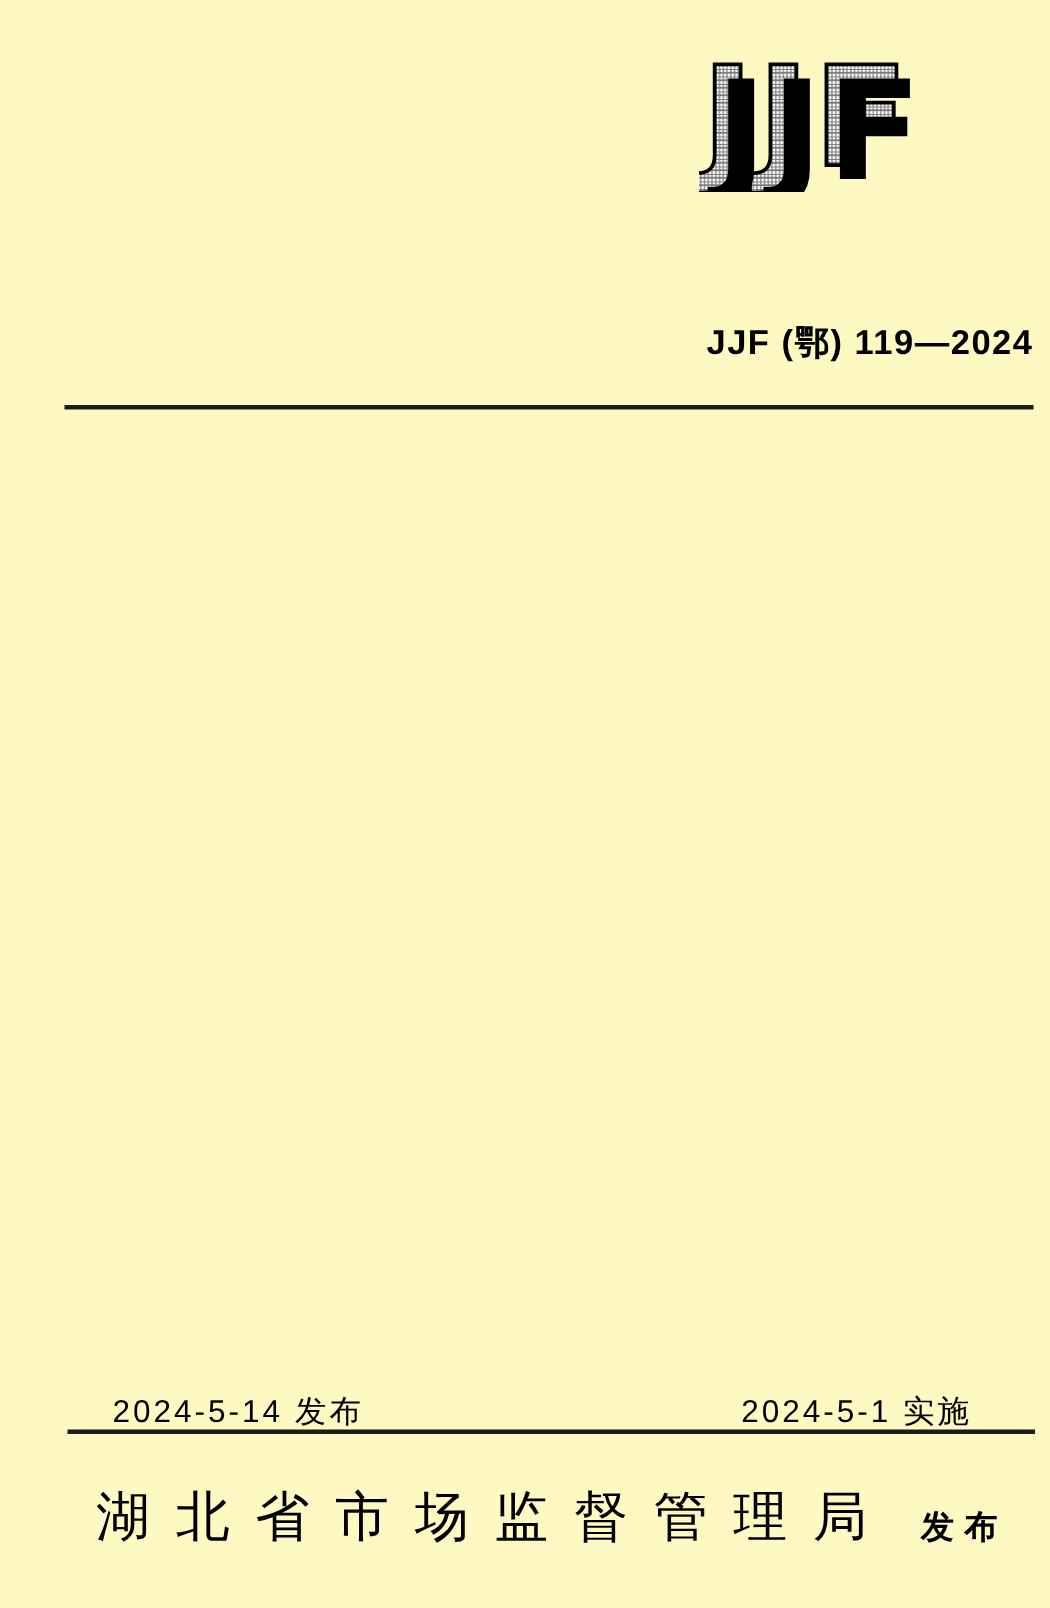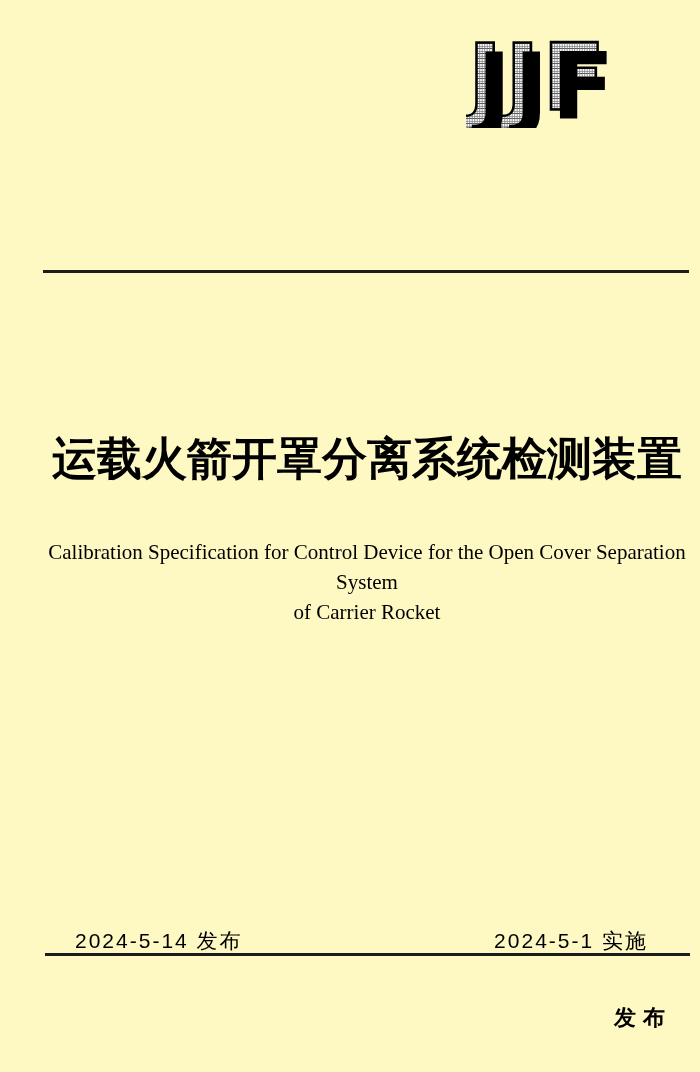--- a/index.html
+++ b/index.html
@@ -150,40 +150,37 @@
           <path d="M0 0 H5 M0 2.5 H5" stroke="#555555" stroke-width="1"></path>
           <path d="M1.2 0 V5 M3.7 0 V5" stroke="#777777" stroke-width="0.8"></path>
         </pattern>
       </defs>
       <text x="2" y="84" font-family="DejaVu Sans, sans-serif" font-weight="800" font-size="92" letter-spacing="3" fill="url(#hatch)" stroke="#000000" stroke-width="2.5">JJF</text>
       <text x="11" y="93" font-family="DejaVu Sans, sans-serif" font-weight="800" font-size="92" letter-spacing="3" fill="#000000">JJF</text>
     </svg>
   </div>
 
 
+  <div class="spec-number">JJF (鄂) 119—2024</div>
 
   <div class="divider-top"></div>
 
   <div class="doc-title-zh">
-    <div>运载火箭开罩分离系统检测装置</div>
   </div>
 
-  <div class="doc-title-en">
-    <div>Calibration Specification for Control Device for the Open Cover Separation System</div>
-    <div>of Carrier Rocket</div>
-  </div>
 
   <div class="date-row">
     <div class="issue-date">
       <span>2024-5-14</span>
       <span>发布</span>
     </div>
     <div class="implement-date">
       <span>2024-5-1</span>
       <span>实施</span>
     </div>
   </div>
 
   <div class="divider-bottom"></div>
 
+  <div class="publisher-name">湖北省市场监督管理局</div>
   <div class="publisher-action">发布</div>
 
 </div>
 
 </body></html>

